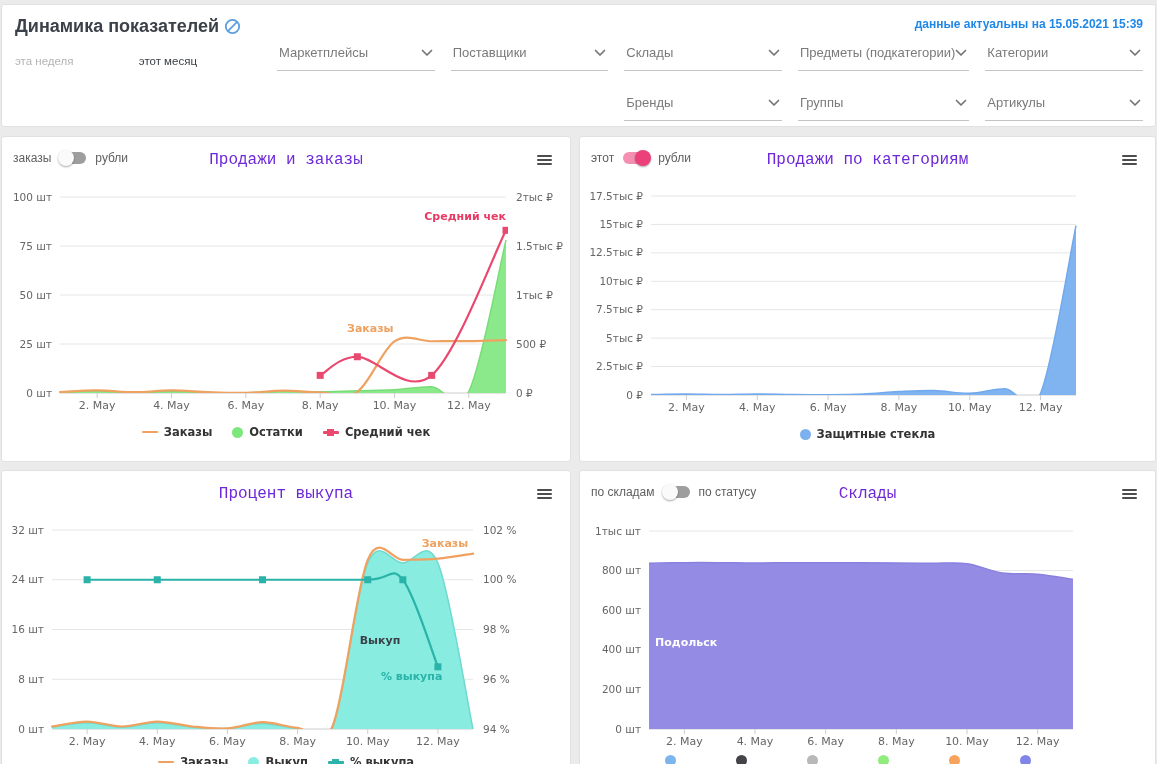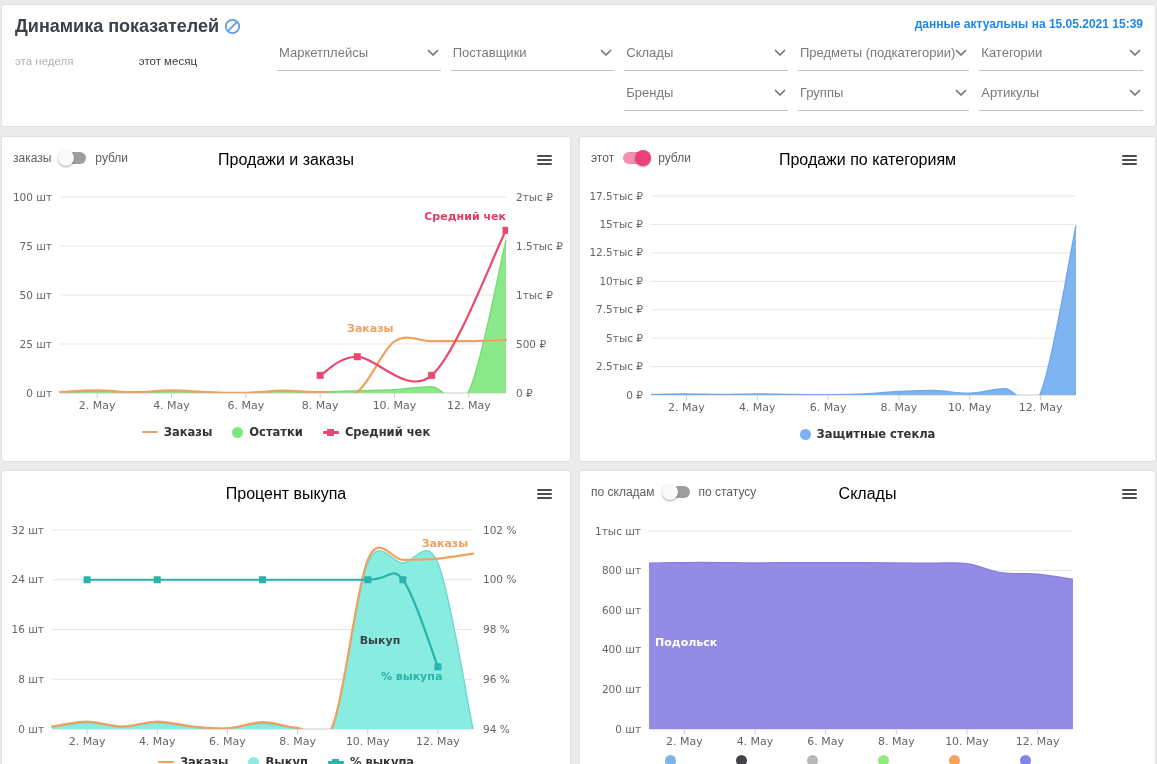--- a/index.html
+++ b/index.html
@@ -13,33 +13,33 @@
   .title-icon { position:absolute; left:222px; top:13px; }
   .updated { position:absolute; right:12px; top:12px; font-size:12px; font-weight:bold; color:#1f87e8; }
   .date-block { position:absolute; left:13px; top:43px; width:210px; }
   .date-field { display:flex; justify-content:space-between; align-items:center;
     border-bottom:1px solid #9a9a9a; padding-bottom:6px; cursor:pointer; }
   .date-text { font-size:13px; color:#3b4149; letter-spacing:.2px; }
   .presets { display:flex; justify-content:space-between; margin-top:7px; font-size:11.5px; }
   .preset-week { color:#b3b3b3; cursor:pointer; }
   .preset-month { color:#3b4149; font-weight:normal; cursor:pointer; margin-right:28px; }
   .filters { position:absolute; left:275px; top:36px; right:12px;
-    display:grid; grid-template-columns:repeat(5,1fr); column-gap:16px; row-gap:20px;gap:10px; }
+    display:grid; grid-template-columns:repeat(5,1fr); column-gap:16px; row-gap:20px; }
   .field { border-bottom:1px solid #c4c4c4; padding:2px 2px 9px 2px; display:flex;
     justify-content:space-between; align-items:center; cursor:pointer; }
   .field-label { font-size:13px; color:#7a7a7a; white-space:nowrap; }
   .f-c3 { grid-column:3; } .f-c4 { grid-column:4; } .f-c5 { grid-column:5; }
 
   
   #c0 { left:1px;   top:136px; width:570px; height:326px; }
   #c1 { left:579px; top:136px; width:577px; height:326px; }
   #c2 { left:1px;   top:470px; width:570px; height:310px; }
   #c3 { left:579px; top:470px; width:577px; height:310px; }
   .chart-title { position:absolute; top:14px; left:0; right:0; text-align:center;
-    font-size:16px; color:#000000; font-family:Liberation Sans, sans-serif; }
+    font-size:16px; color:#6d28d9; font-family:Liberation Mono, monospace; }
   .burger { position:absolute; top:18px; right:18px; width:15px; cursor:pointer; }
   .burger i { display:block; height:2px; background:#4d4d4d; margin-bottom:2px; border-radius:1px; }
   .chart-toggle { position:absolute; top:14px; left:11px; display:flex; align-items:center;
     font-size:12px; color:#5f5f5f; z-index:2; }
   .switch { position:relative; width:26px; height:12px; border-radius:7px; margin:0 9px; cursor:pointer; }
   .knob { position:absolute; width:16px; height:16px; border-radius:50%; top:-2px;
     box-shadow:0 1px 2px rgba(0,0,0,.35); }
   .sw-grey { background:#9e9e9e; }
   .sw-grey .knob { background:#fafafa; }
   .sw-pink { background:#f48fb1; }

